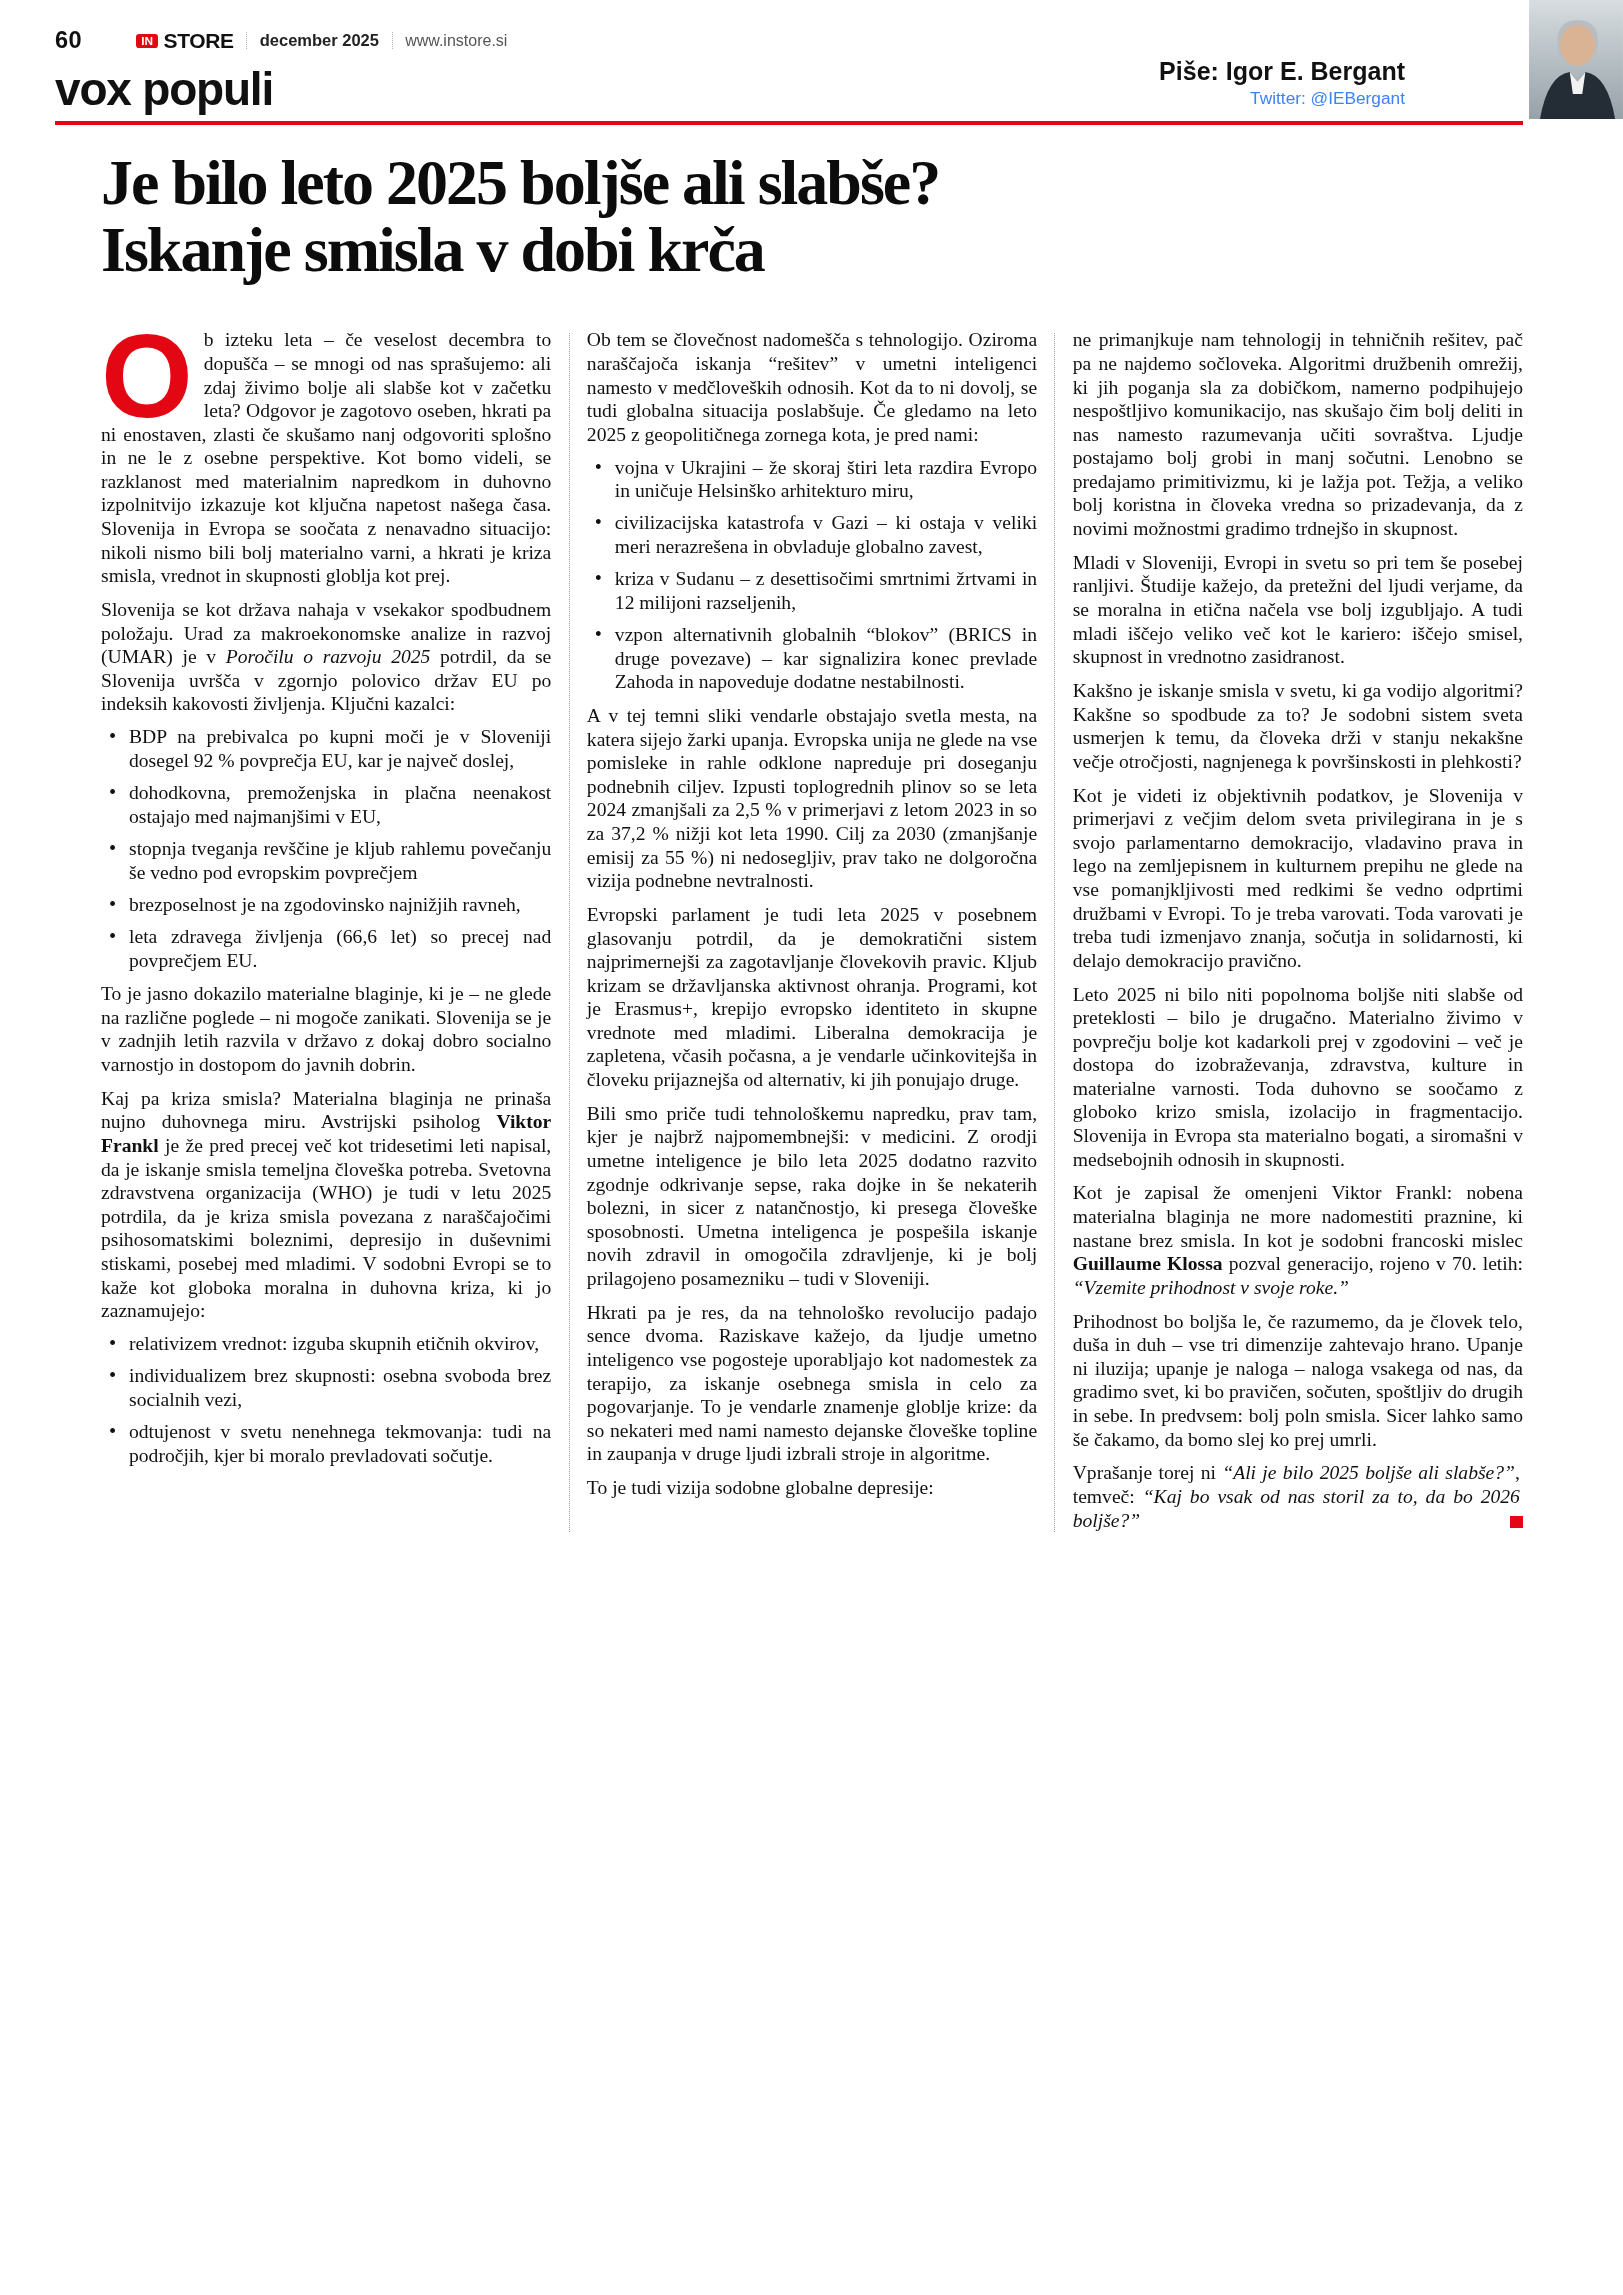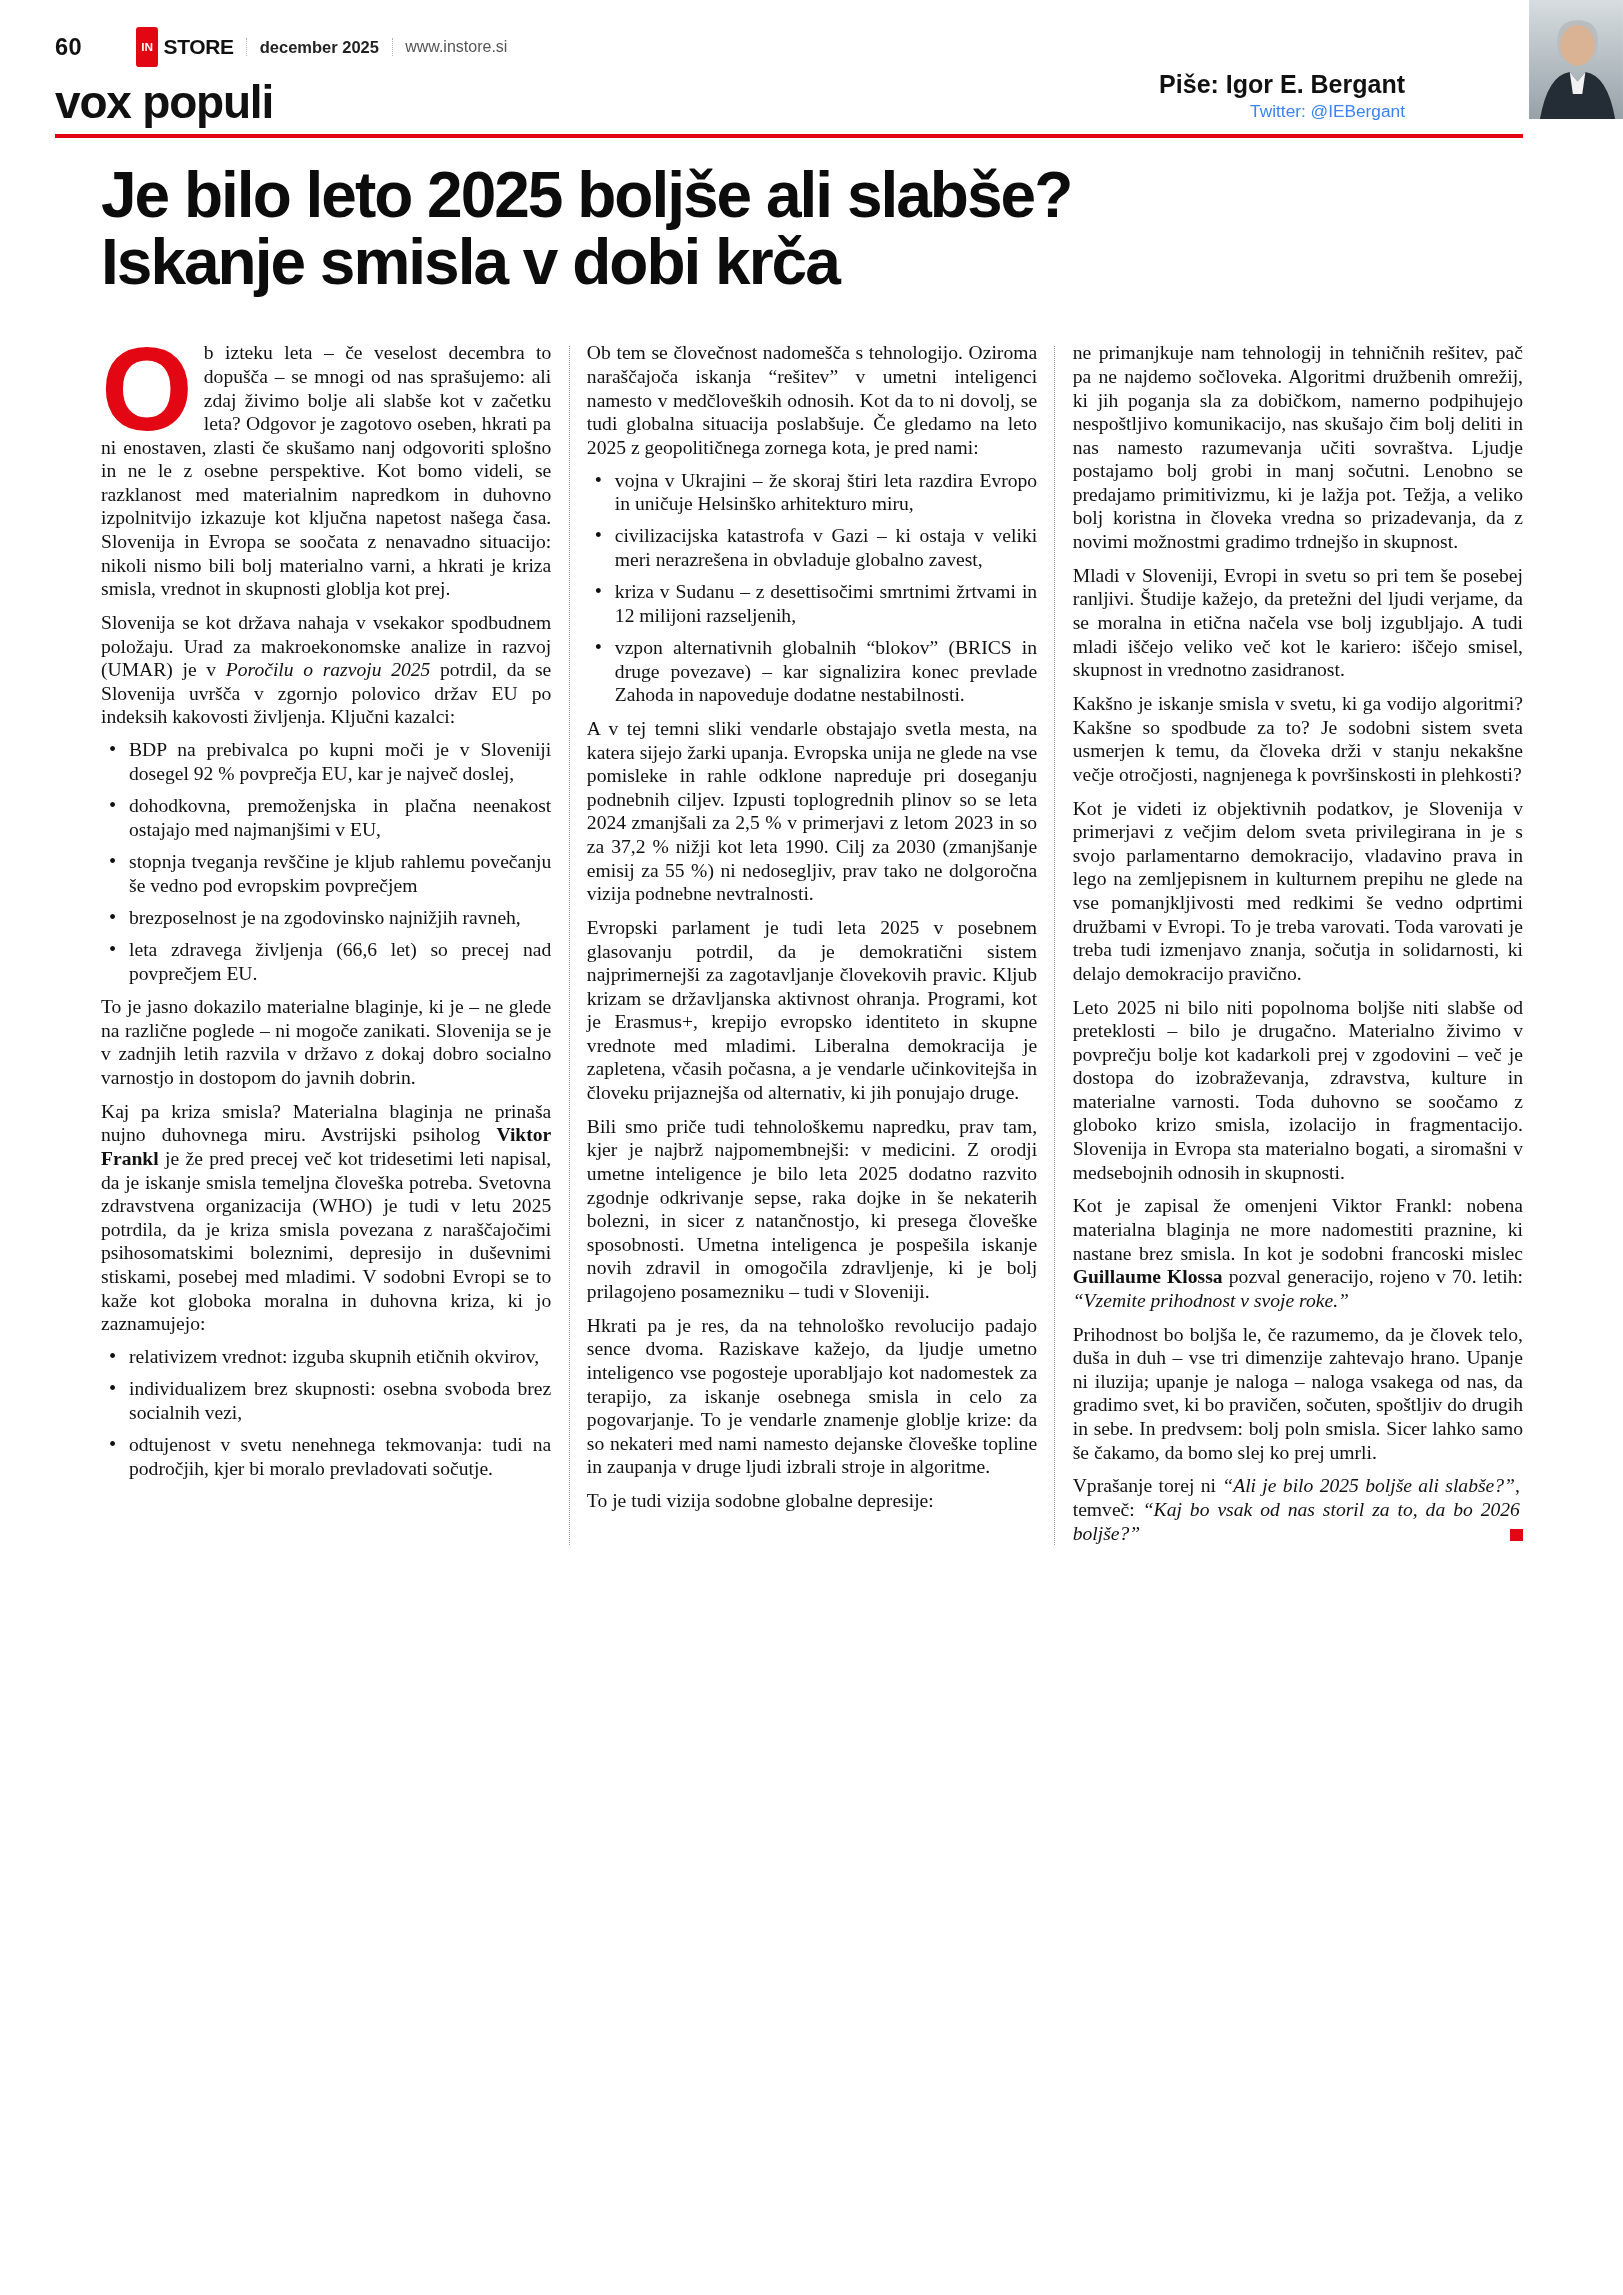--- a/index.html
+++ b/index.html
@@ -10,40 +10,40 @@
     color:#111;
     position:relative;
     overflow:hidden;
   }
   .page { width:1623px; height:2295px; position:relative; padding:27px 100px 31px 55px; }
 
   
   .masthead-row { display:flex; align-items:center; }
   .page-num { font-family:"Liberation Sans",sans-serif; font-weight:bold; font-size:23.6px; margin-right:54px; letter-spacing:0.4px; }
   .brand { display:flex; align-items:center; gap:5.5px; }
-  .brand-in { background:#e30613; color:#fff; font-family:"Liberation Sans",sans-serif; font-weight:bold; font-size:11.8px; width:22px; height:40px; display:flex; align-items:center; justify-content:center; border-radius:3.1px; }
+  .brand-in { background:#e30613; color:#fff; font-family:"Liberation Sans",sans-serif; font-weight:bold; font-size:11.8px; width:22px; height:14px; display:flex; align-items:center; justify-content:center; border-radius:3.1px; }
   .brand-store { font-family:"Liberation Sans",sans-serif; font-weight:bold; font-size:21px; letter-spacing:-0.4px; }
   .mast-sep { border-left:1.6px dotted #b0b0b0; height:17.3px; margin:0 12.6px; }
   .issue { font-family:"Liberation Sans",sans-serif; font-weight:bold; font-size:16.5px; color:#222; }
   .site { font-family:"Liberation Sans",sans-serif; font-size:16px; color:#555; }
 
   
   .column-row { display:flex; justify-content:space-between; align-items:flex-end; margin-top:3.1px; padding-right:118px; }
   .column-title { font-family:"Liberation Sans",sans-serif; font-weight:bold; font-size:46px; letter-spacing:-1.2px; line-height:1; }
   .author-block { text-align:right; font-family:"Liberation Sans",sans-serif; padding-bottom:3.1px; }
   .author { font-weight:bold; font-size:25px; }
   .twitter { font-size:17.3px; color:#3b82f6; margin-top:1.6px; }
   .red-rule { height:3.9px; background:#e30613; margin-top:9.4px; }
 
   .photo { position:absolute; top:0; right:0; width:94px; height:119px; }
 
   
   .title {
     margin:23.6px 0 0 46px;
-    font-family:Liberation Sans, sans-serif;
+    font-family:Liberation Serif, serif;
     font-weight:bold;
     font-size:64px;
     line-height:1.06;
     letter-spacing:-2px;
     color:#0c0c0c;
   }
 
   
   .columns { display:flex; margin:44px 0 0 46px; align-items:stretch; }
   .col { flex:1 1 0; min-width:0; }

